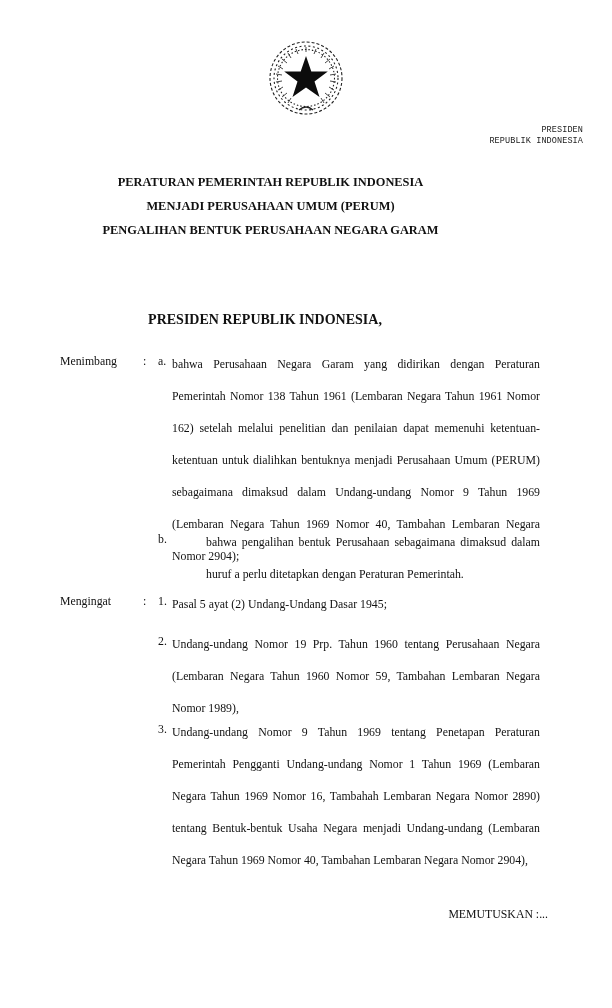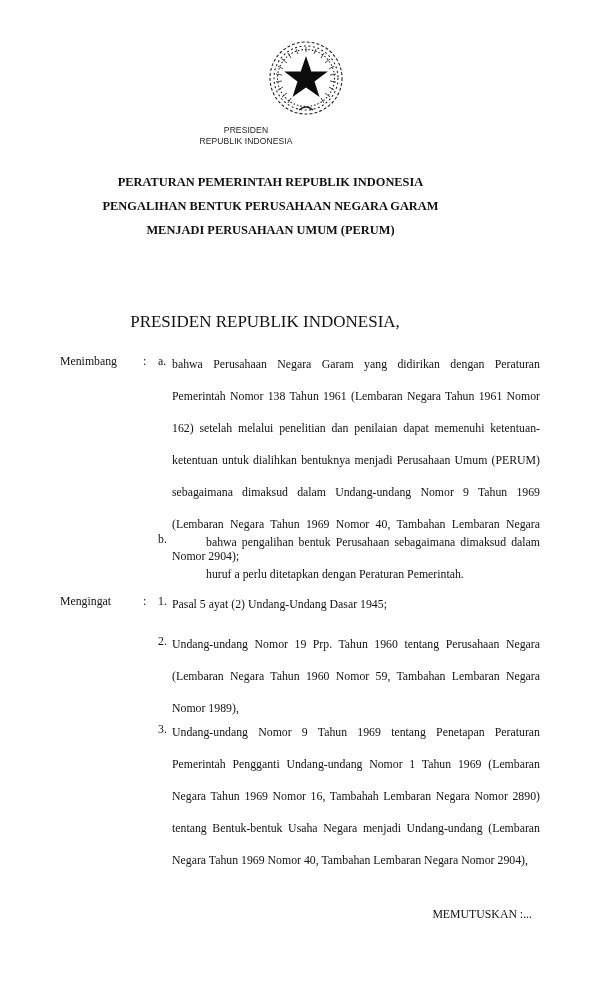--- a/index.html
+++ b/index.html
@@ -2,36 +2,36 @@
 <html><head>
 <meta charset="utf-8">
 <style>
   html, body { margin: 0; padding: 0; background: #ffffff; }
   body {
     width: 612px; height: 1008px; position: relative; overflow: hidden;
     font-family: "Liberation Serif", "DejaVu Serif", serif; color: #111;
   }
   .emblem { position: absolute; left: 266px; top: 38px; width: 80px; height: 80px; }
   .emblem-caption {
-    position: absolute; left: 0; width: 492px; text-align: center;
-    font-family: Liberation Sans, sans-serif; font-size: 8.5px; letter-spacing: 0.1px;
+    position: absolute; left: 0; width: 583px; text-align: right;
+    font-family: Liberation Mono, monospace; font-size: 8.5px; letter-spacing: 0.1px;
     color: #222;
   }
   .cap1 { top: 125px; }
   .cap2 { top: 136px; }
   .title-block { position: absolute; left: 0; top: 170px; width: 541px; text-align: center; }
   .title-line { font-weight: bold; font-size: 12.4px; height: 24px; line-height: 24px; }
-  .president-line { position: absolute; left: 0; top: 312px; width: 530px; text-align: center; font-weight: normal; font-size: 17px; }
+  .president-line { position: absolute; left: 0; top: 312px; width: 530px; text-align: center; font-weight: bold; font-size: 14px; }
   .section { position: absolute; left: 0; width: 612px; font-size: 11.8px; }
   .sec-label { position: absolute; left: 60px; }
   .sec-colon { position: absolute; left: 143px; }
   .item { position: absolute; left: 158px; width: 382px; }
   .item-num { position: absolute; left: 0; top: 0; }
   .item-text { margin-left: 14px; text-align: justify; line-height: 32px; }
-  .footer { position: absolute; right: 80px; top: 907px; font-size: 11.8px; }
+  .footer { position: absolute; right: 64px; top: 907px; font-size: 11.8px; }
 </style>
 </head>
 <body>
 
 <svg class="emblem" viewBox="0 0 80 80">
   <g fill="none" stroke="#222" stroke-width="1.1">
     <circle cx="40" cy="40" r="36" stroke-dasharray="3 2"></circle>
     <circle cx="40" cy="40" r="32" stroke-dasharray="2 2.5"></circle>
     <circle cx="40" cy="40" r="28.5" stroke-dasharray="1.5 2"></circle>
   </g>
@@ -40,22 +40,22 @@
   </g>
   <path d="M33 72 q7 -6 14 0" fill="none" stroke="#222" stroke-width="1.4"></path>
   <polygon points="40,18 45.3,33.6 61.8,33.6 48.5,43.4 53.5,59 40,49.4 26.5,59 31.5,43.4 18.2,33.6 34.7,33.6" fill="#0c0c0c"></polygon>
 </svg>
 
 <div class="emblem-caption cap1">PRESIDEN</div>
 <div class="emblem-caption cap2">REPUBLIK INDONESIA</div>
 
 <div class="title-block">
   <div class="title-line">PERATURAN PEMERINTAH REPUBLIK INDONESIA</div>
+  <div class="title-line">MENJADI PERUSAHAAN UMUM (PERUM)</div>
   <div class="title-line">PENGALIHAN BENTUK PERUSAHAAN NEGARA GARAM</div>
-  <div class="title-line">MENJADI PERUSAHAAN UMUM (PERUM)</div>
 </div>
 <div class="president-line">PRESIDEN REPUBLIK INDONESIA,</div>
 
 <div class="section" style="top:354px;">
   <span class="sec-label">Menimbang</span>
   <span class="sec-colon">:</span>
   <div class="item" style="top:0;">
     <span class="item-num">a.</span>
     <div class="item-text" style="margin-top:-6px;">bahwa Perusahaan Negara Garam yang didirikan dengan Peraturan Pemerintah  Nomor 138 Tahun 1961 (Lembaran Negara Tahun 1961 Nomor 162) setelah melalui penelitian dan penilaian dapat memenuhi ketentuan-ketentuan untuk dialihkan bentuknya menjadi Perusahaan Umum (PERUM) sebagaimana dimaksud dalam Undang-undang Nomor 9 Tahun 1969 (Lembaran Negara Tahun 1969 Nomor 40, Tambahan Lembaran Negara Nomor 2904);</div>
   </div>

